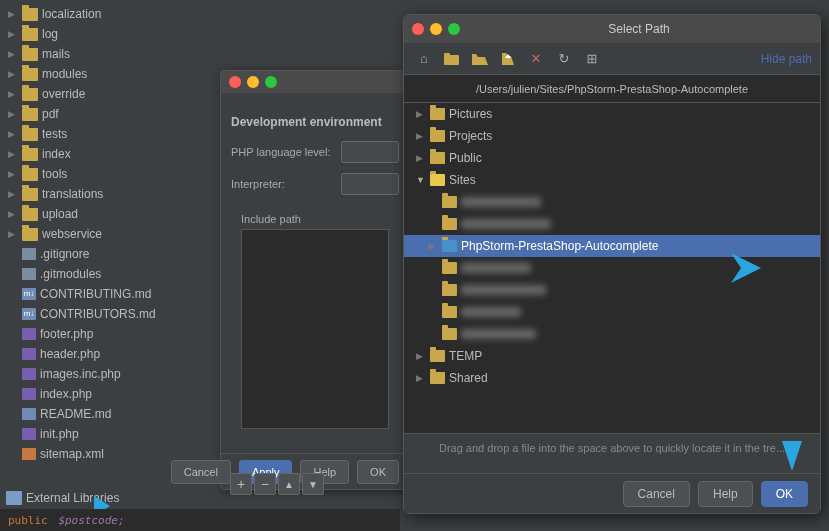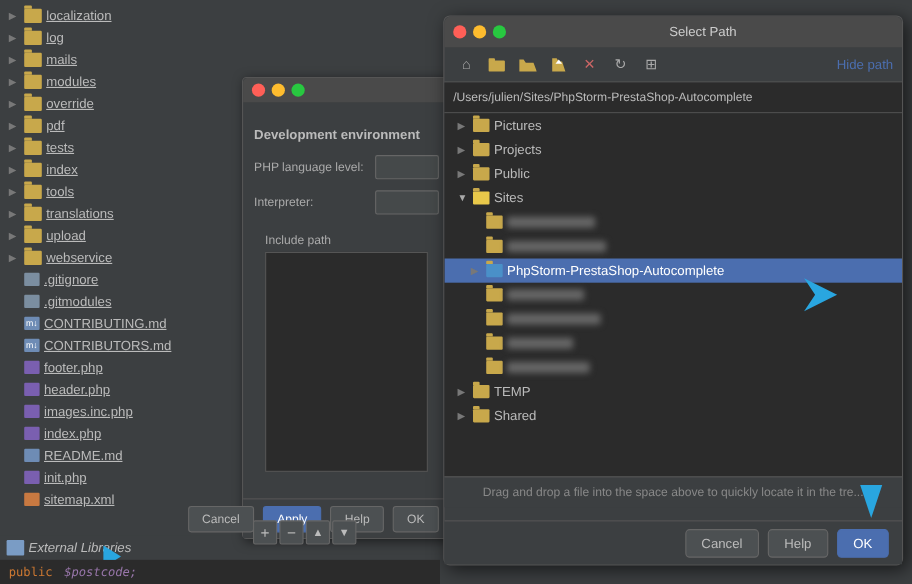--- a/index.html
+++ b/index.html
@@ -58,32 +58,31 @@
       border-radius: 1px 1px 0 0;
     }
     .tree-item .file-icon {
       display: inline-block;
       width: 14px;
       height: 14px;
       margin-right: 4px;
       background: #6e8cb5;
       border-radius: 1px;
     }
-    .tree-item .label { font-size: 12px; text-decoration: underline; }
+    .tree-item .label { font-size: 12px; }
 
     .external-libraries {
       display: flex;
       align-items: center;
       height: 22px;
       padding-left: 6px;
       background: #3c3f41;
       color: #bbbbbb;
       font-size: 12px;
       cursor: pointer;
-      font-style: italic;
     }
 
     
     .blue-arrow-down {
       position: absolute;
       width: 0; height: 0;
       border-left: 10px solid transparent;
       border-right: 10px solid transparent;
       border-top: 16px solid #29a6e0;
     }
@@ -265,20 +264,21 @@
     }
     .sp-path-bar {
       height: 28px;
       background: #2b2b2b;
       display: flex;
       align-items: center;
       padding: 0 8px;
       font-size: 11px;
       color: #bbbbbb;
       border-bottom: 1px solid #555;
+      justify-content: center;
     }
     .sp-tree-area {
       height: 330px;
       overflow-y: auto;
       background: #2b2b2b;
     }
     .sp-tree-item {
       display: flex;
       align-items: center;
       height: 22px;

